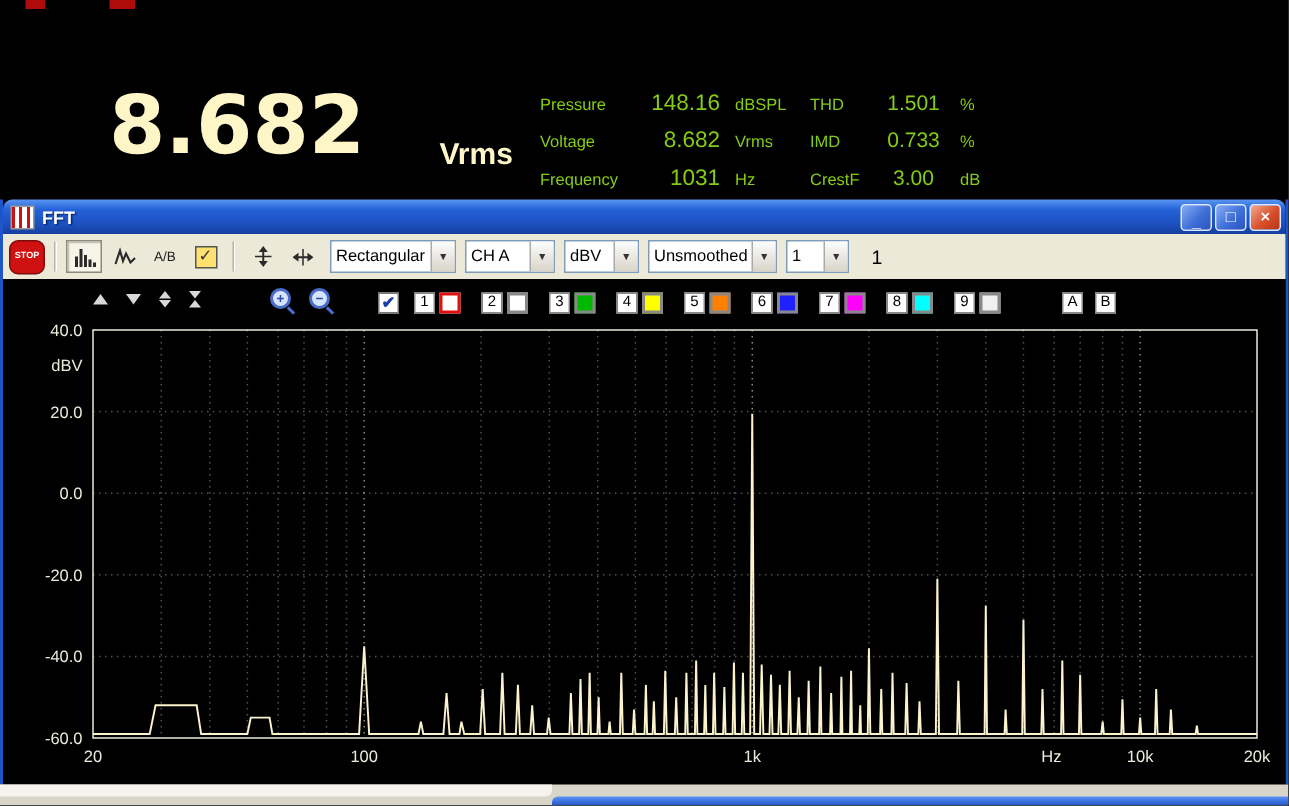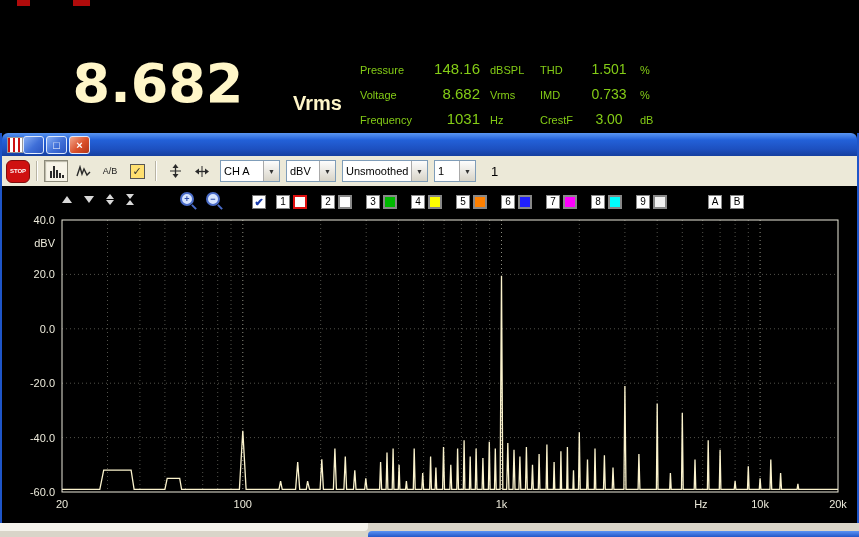--- a/index.html
+++ b/index.html
@@ -126,20 +126,21 @@
       <span class="munit">Hz</span>
       <span class="mlabel2">CrestF</span>
       <span class="mvalue2">3.00</span>
       <span class="munit2">dB</span>
     </div>
   </section>
 
   <section class="fft-window">
     <div class="titlebar">
       <span class="win-icon"></span>
+      <span class="title-text">FFT</span>
       <span class="win-buttons">
         <button class="wbtn min">
             <span>_</span>
           </button>
         <button class="wbtn max">
             <span>□</span>
           </button>
         <button class="wbtn close">
             <span>×</span>
           </button>
@@ -177,20 +178,24 @@
           </svg>
       </button>
       <button class="tbtn">
         <svg width="14" height="13">
             <line x1="2" y1="6.5" x2="12" y2="6.5" stroke="#2a2a2a" stroke-width="1.3"></line>
             <polygon points="0,6.5 4,3.5 4,9.5" fill="#2a2a2a"></polygon>
             <polygon points="14,6.5 10,3.5 10,9.5" fill="#2a2a2a"></polygon>
             <line x1="7" y1="1" x2="7" y2="12" stroke="#2a2a2a"></line>
           </svg>
       </button>
+      <div class="combo w-rect">
+        <span class="combo-val">Rectangular</span>
+        <span class="drop">▼</span>
+      </div>
       <div class="combo w-ch">
         <span class="combo-val">CH A</span>
         <span class="drop">▼</span>
       </div>
       <div class="combo w-dbv">
         <span class="combo-val">dBV</span>
         <span class="drop">▼</span>
       </div>
       <div class="combo w-sm">
         <span class="combo-val">Unsmoothed</span>

